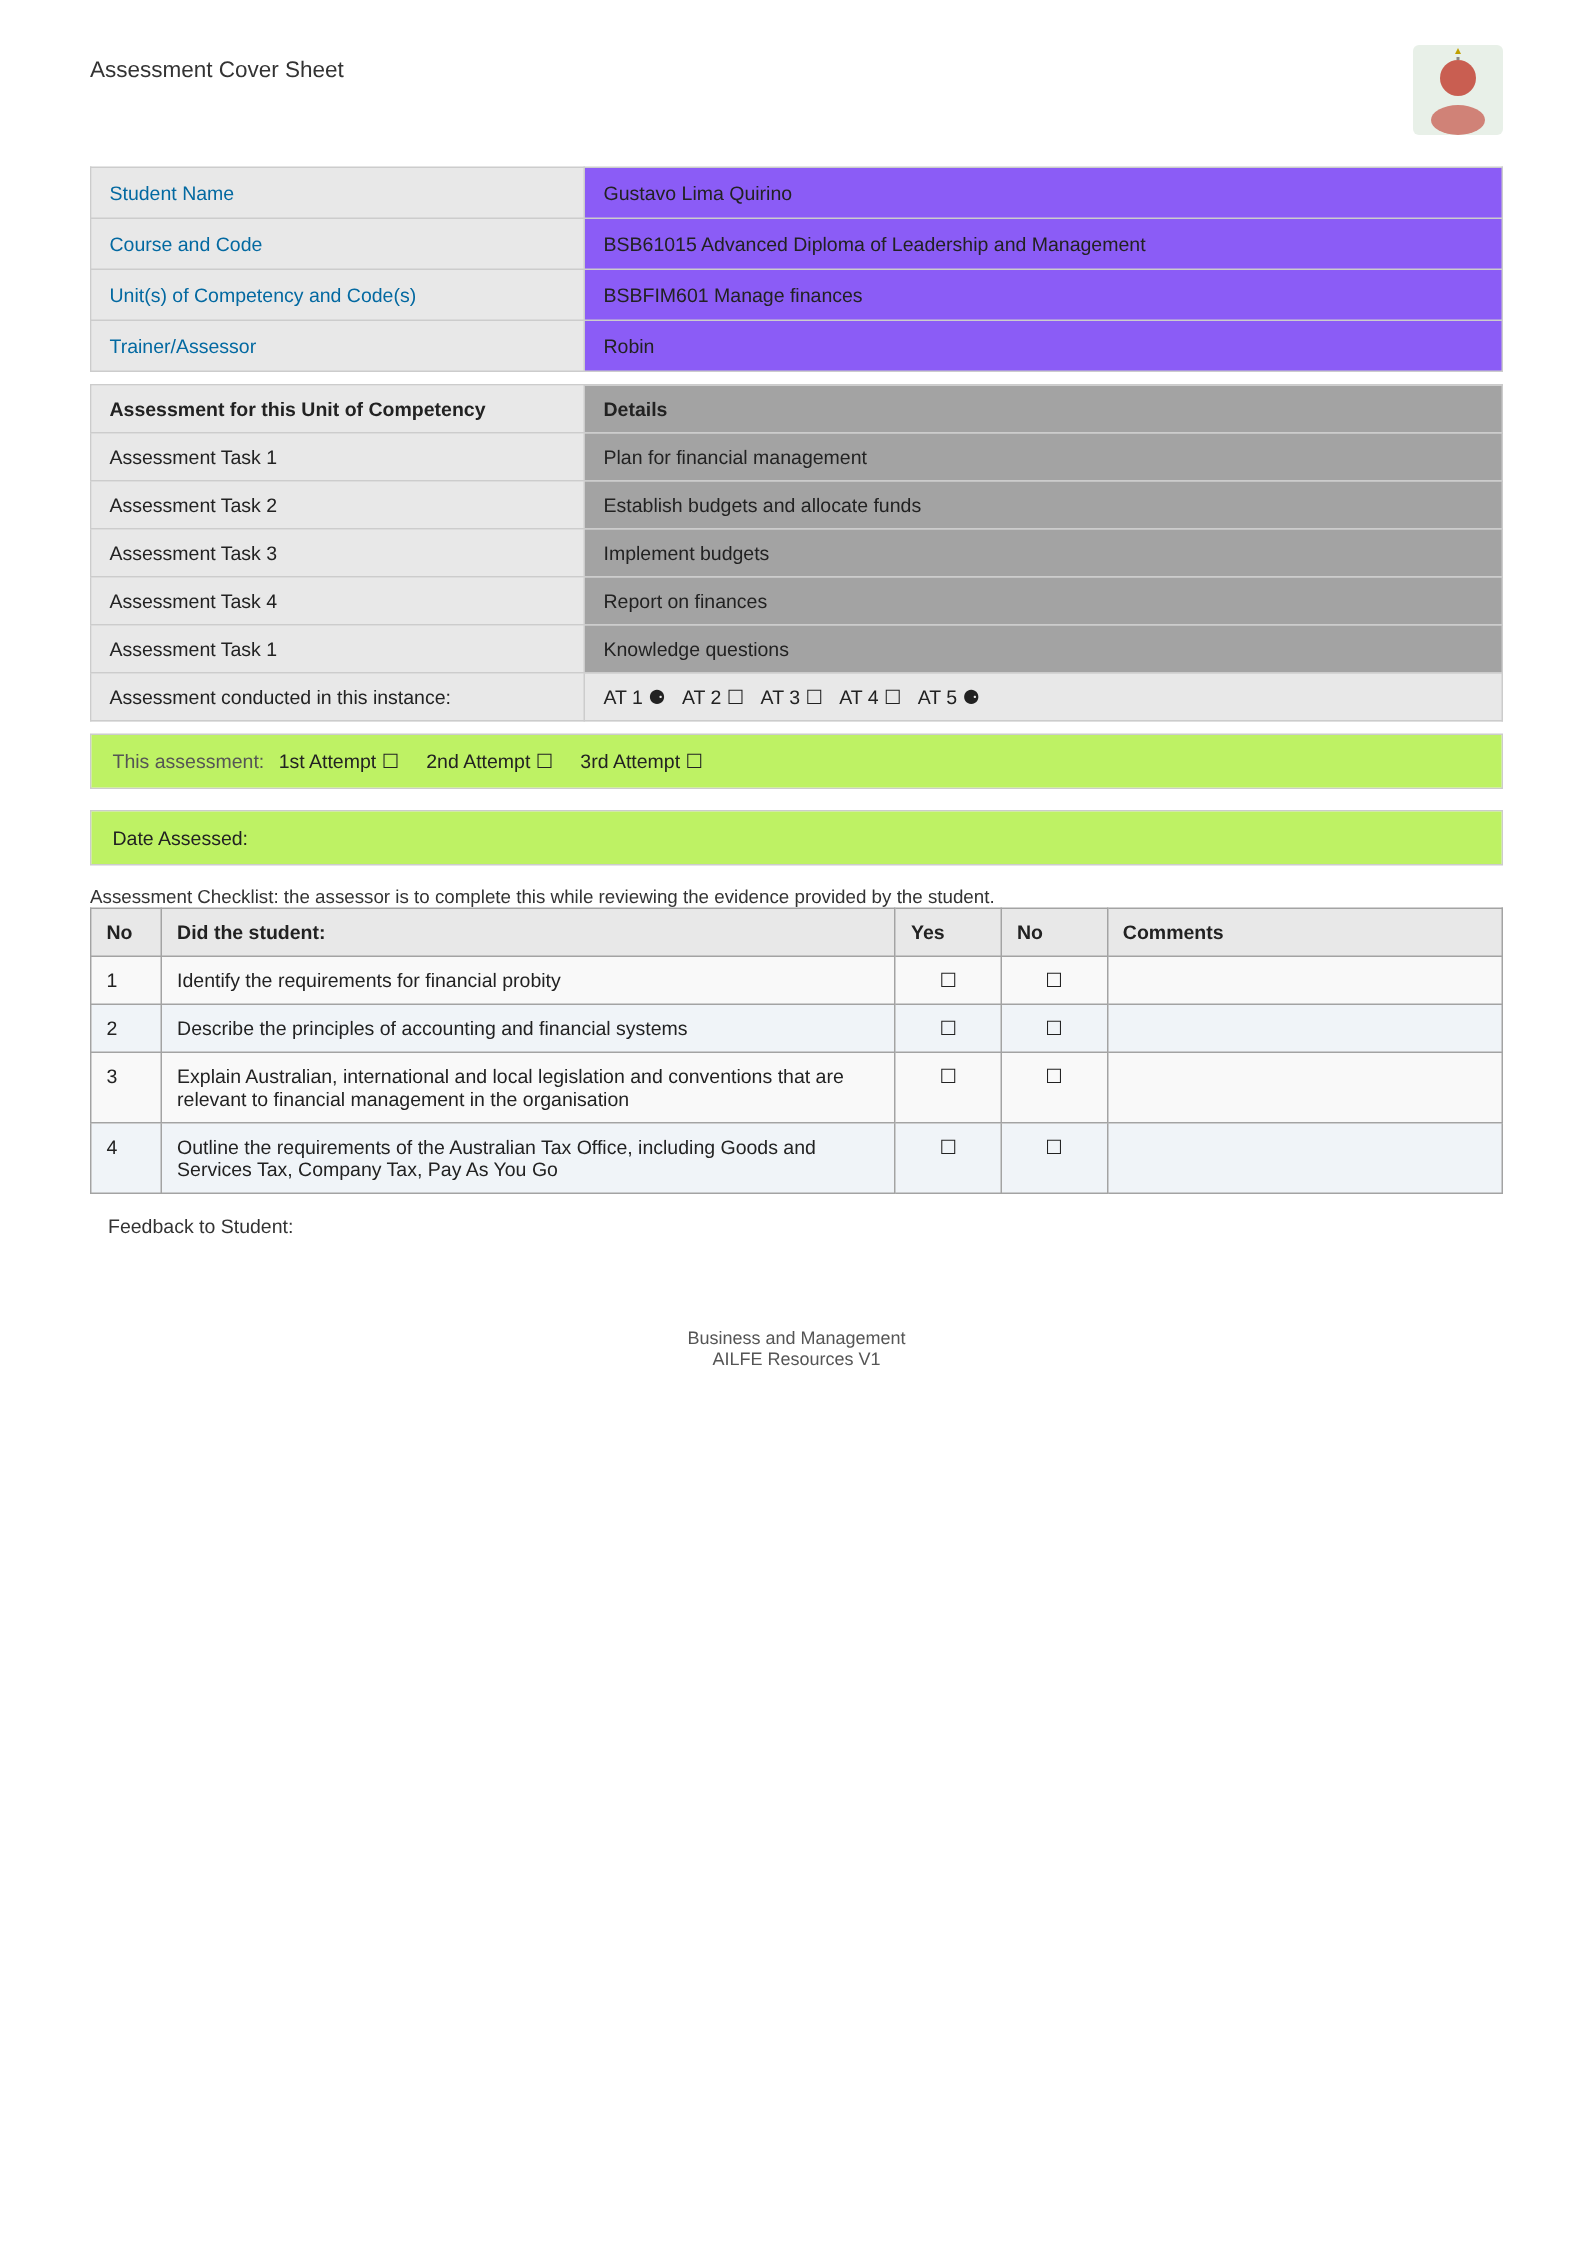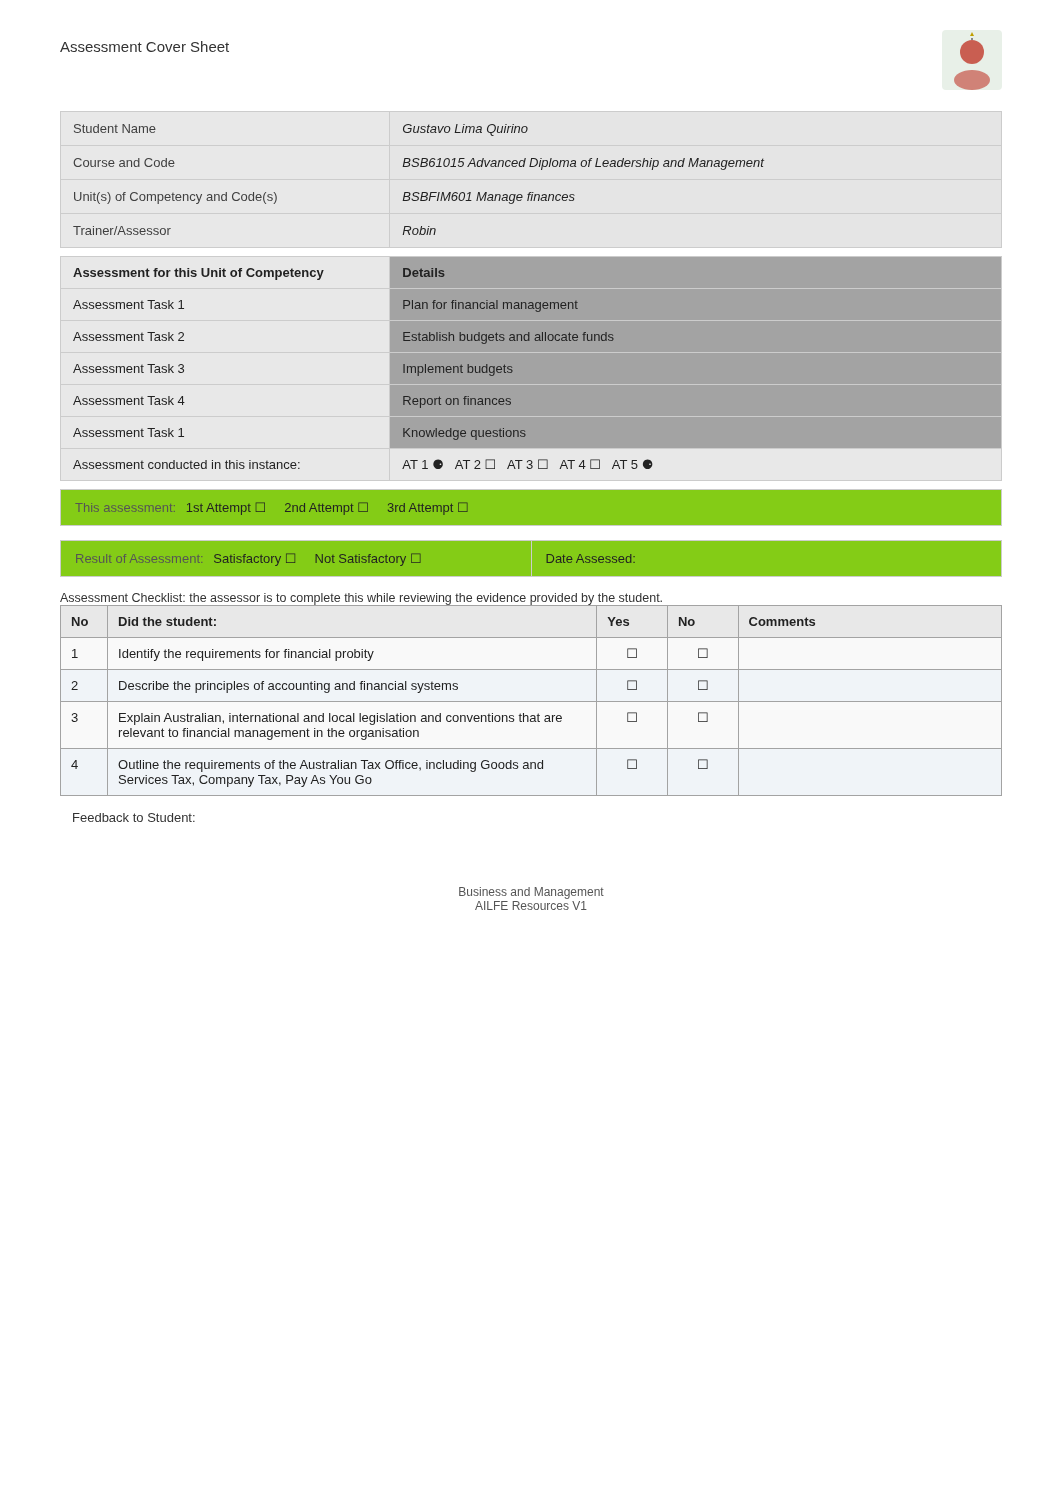--- a/index.html
+++ b/index.html
@@ -42,26 +42,25 @@
     .info-table td {
       border: 1px solid #ccc;
       padding: 9px 12px;
       vertical-align: top;
     }
 
     .info-table td:first-child {
       width: 35%;
       background: #e8e8e8;
       font-weight: normal;
-      color: #404040;
+      color: #0369a1;
     }
 
     .info-table td:last-child {
-      background: #e5e5e5;
-      font-style: italic;
+      background: #8b5cf6;
     }
 
     .tasks-table td {
       border: 1px solid #ccc;
       padding: 8px 12px;
       vertical-align: top;
     }
 
     .tasks-table td:first-child {
       width: 35%;
@@ -83,21 +82,21 @@
       display: flex;
       gap: 0;
       margin-bottom: 14px;
       border: 1px solid #ccc;
     }
 
     .attempt-cell {
       flex: 1;
       padding: 10px 14px;
       border-right: 1px solid #ccc;
-      background: #84cc16;
+      background: #bef264;
     }
 
     .attempt-cell:last-child {
       border-right: none;
     }
 
     .attempt-label {
       color: #555;
       margin-right: 6px;
     }
@@ -234,25 +233,20 @@
 
 <div class="attempt-section">
   <div class="attempt-cell">
     <span class="attempt-label">This assessment:</span>
     <span><span>1st Attempt</span>&nbsp;☐&nbsp;&nbsp;&nbsp;&nbsp;</span>
     <span><span>2nd Attempt</span>&nbsp;☐&nbsp;&nbsp;&nbsp;&nbsp;</span>
     <span><span>3rd Attempt</span>&nbsp;☐</span>
   </div>
 </div>
 <div class="attempt-section">
-  <div class="attempt-cell">
-    <span class="attempt-label">Result of Assessment:</span>
-    <span><span>Satisfactory</span>&nbsp;☐&nbsp;&nbsp;&nbsp;&nbsp;</span>
-    <span><span>Not Satisfactory</span>&nbsp;☐</span>
-  </div>
   <div class="attempt-cell">
     <span>Date Assessed:</span>
   </div>
 </div>
 
 <p class="checklist-note">Assessment Checklist: the assessor is to complete this while reviewing the evidence provided by the student.</p>
 
 <table class="checklist-table">
   <thead>
     <tr>

